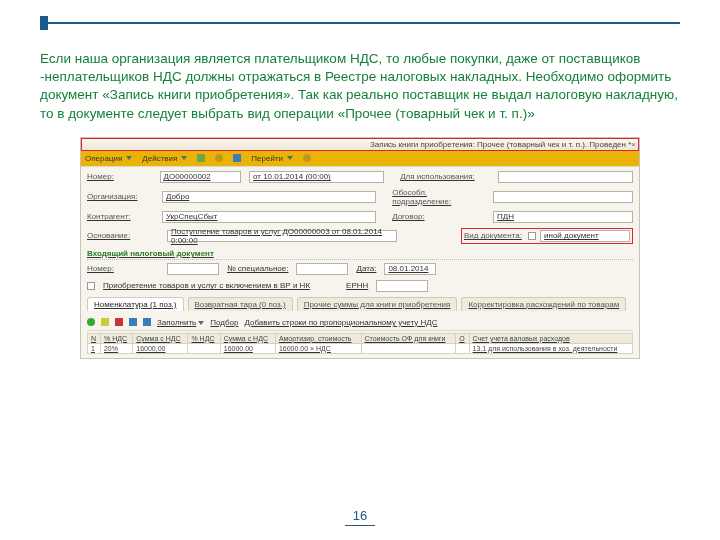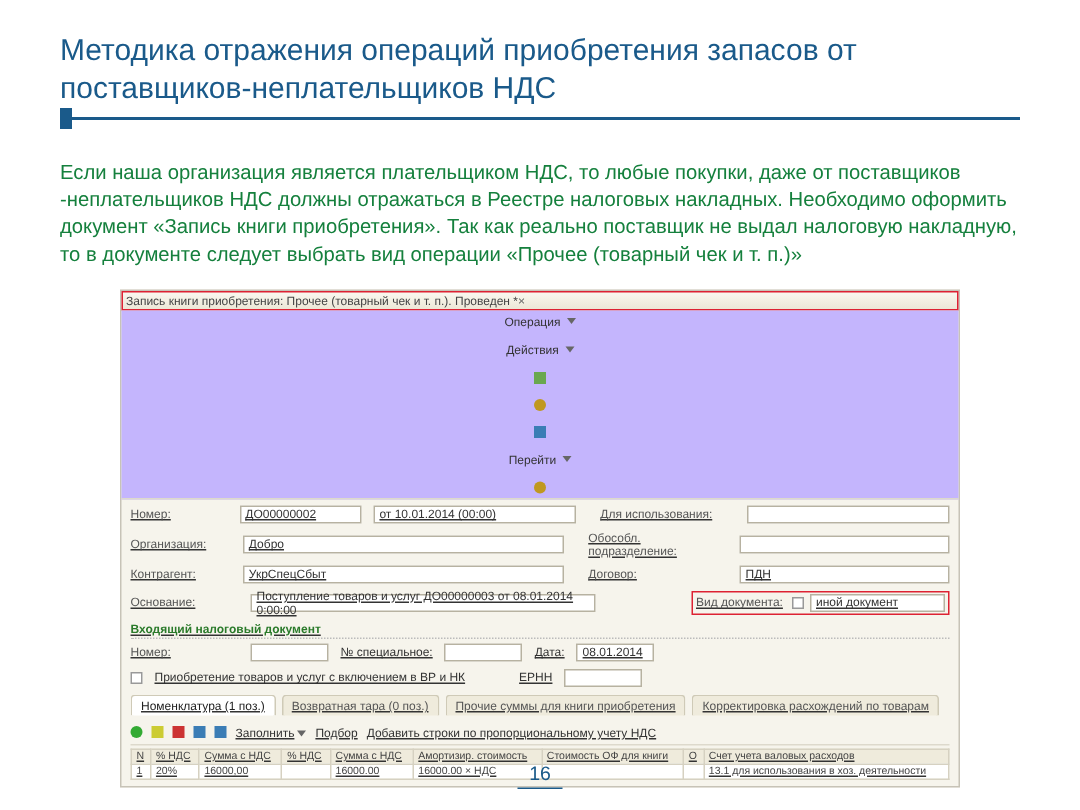--- a/index.html
+++ b/index.html
@@ -3,23 +3,23 @@
 <meta charset="utf-8">
 <style>
   * { box-sizing: border-box; margin: 0; padding: 0; }
   body { width: 720px; height: 540px; font-family: Arial, sans-serif; background: #fff; position: relative; }
   .slide { padding: 22px 40px 0 40px; }
   .title { color: #1a5a8a; font-size: 20px; font-weight: 400; line-height: 1.25; margin-bottom: 6px; }
   .title-underline { height: 2px; background: #1a5a8a; margin-bottom: 6px; position: relative; }
   .title-underline::before { content: ""; position: absolute; left: 0; top: -6px; width: 8px; height: 14px; background: #1a5a8a; }
   .bodytext { font-size: 13.5px; line-height: 1.35; color: #15803d; margin-top: 26px; margin-bottom: 14px; }
   .app { margin: 0 auto; width: 560px; font-size: 8px; color: #333; border: 1px solid #c7c3b7; background: #f6f4ec; }
-  .app-title { background: linear-gradient(#faf8ef,#ece7d7); padding: 2px 6px; border: 1px solid #d23; font-size: 8px; color: #444; display: flex; justify-content: flex-start; }
+  .app-title { background: linear-gradient(#faf8ef,#ece7d7); padding: 2px 6px; border: 1px solid #d23; font-size: 8px; color: #444; display: flex; justify-content: flex-end; }
   .app-title .x { color: #666; }
-  .menubar { display: flex; gap: 10px; padding: 3px 4px; background: #c4b5fd; border-bottom: 1px solid #ddd9cc; align-items: center; flex-direction: column; }
+  .menubar { display: flex; gap: 10px; padding: 3px 4px; background: #eab308; border-bottom: 1px solid #ddd9cc; align-items: center; }
   .menubar span { display: inline-flex; align-items: center; gap: 2px; }
   .ic { width: 8px; height: 8px; display: inline-block; }
   .ic-square { background: #6aa84f; }
   .ic-dot { background: #c09820; border-radius: 50%; }
   .ic-blue { background: #3b7db5; }
   .form { padding: 4px 6px; text-decoration: underline; }
   .row { display: flex; align-items: center; gap: 8px; margin-bottom: 5px; }
   .lab { width: 72px; color: #555; }
   .inp { background: #fff; border: 1px solid #b7b2a1; height: 12px; padding: 0 3px; display: inline-flex; align-items: center; color: #333; }
   .inp.sm { width: 90px; }
@@ -40,21 +40,20 @@
   .table th, .table td { border: 1px solid #d6d1c1; padding: 1px 3px; font-size: 7px; text-align: left; color: #444; background: #fff; }
   .table th { background: #efebdc; font-weight: normal; }
   .pgnum { position: absolute; bottom: 14px; left: 0; right: 0; text-align: center; font-size: 13px; color: #1a5a8a; }
   .pgnum::after { content: ""; display: block; width: 30px; height: 1px; background: #1a5a8a; margin: 2px auto 0; }
   .dropdown-arrow { display: inline-block; width: 0; height: 0; border-left: 3px solid transparent; border-right: 3px solid transparent; border-top: 4px solid #666; margin-left: 2px; }
 </style>
 </head>
 <body>
 
 <div class="slide">
-  <div class="title">Методика отражения операций приобретения запасов от поставщиков-неплательщиков НДС</div>
   <div class="title-underline"></div>
   <div class="bodytext">Если наша организация является плательщиком НДС, то любые покупки, даже от поставщиков -неплательщиков НДС должны отражаться в Реестре налоговых накладных. Необходимо оформить документ «Запись книги приобретения». Так как реально поставщик не выдал налоговую накладную, то в документе следует выбрать вид операции «Прочее (товарный чек и т. п.)»</div>
 
   <div class="app">
     <div class="app-title redbox">
       <span>Запись книги приобретения: Прочее (товарный чек и т. п.). Проведен *</span>
       <span class="x">×</span>
     </div>
     <div class="menubar">
       <span>

